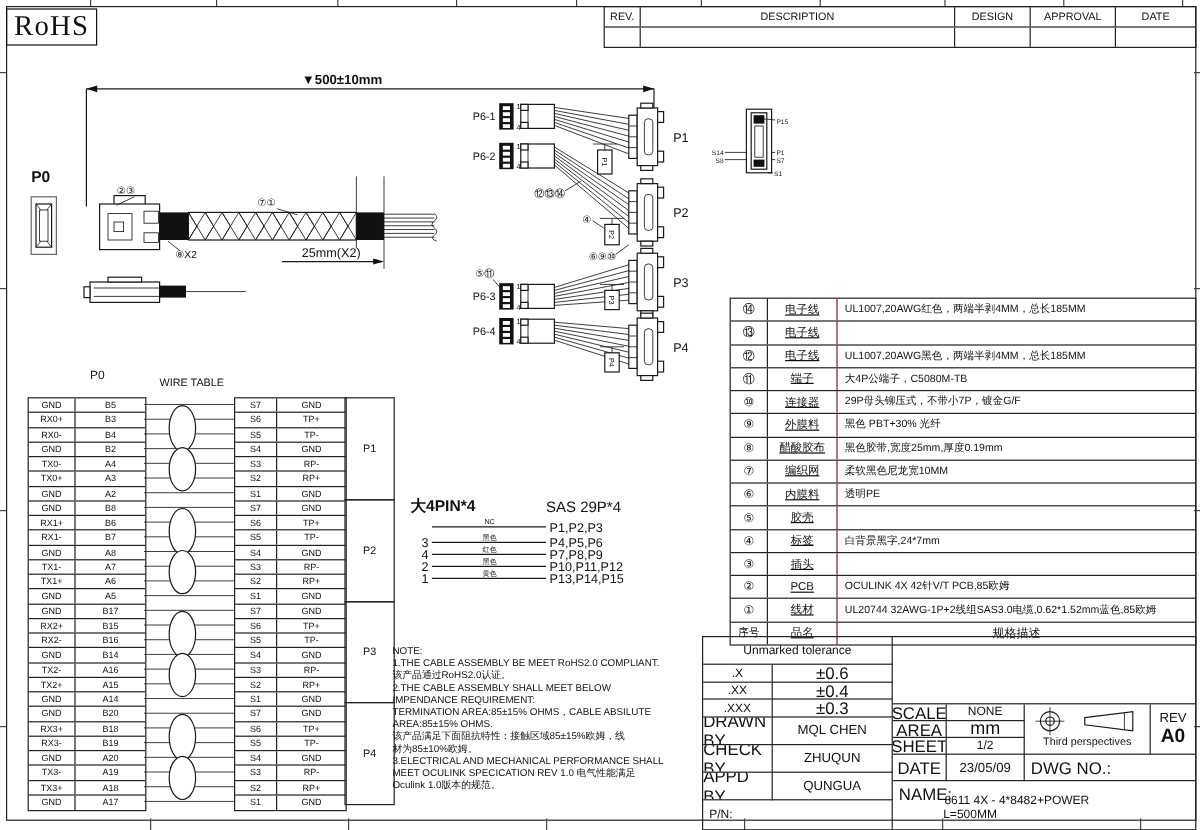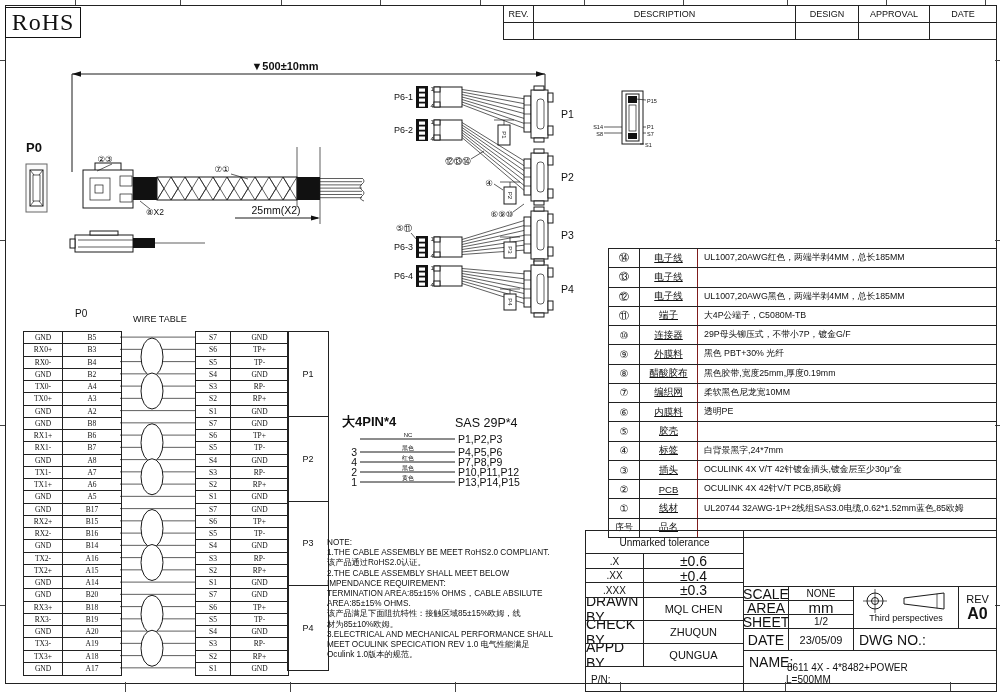--- a/index.html
+++ b/index.html
@@ -17,21 +17,21 @@
   .rev-table{position:absolute;left:503px;top:5px;width:492px;height:33px;border:1px solid #222;display:flex;flex-direction:column;}
   .rev-row{display:flex;flex:1;}
   .rev-row.hdr{border-bottom:1px solid #222;}
   .rev-cell{border-right:1px solid #222;display:flex;align-items:center;justify-content:center;font-size:9px;}
   .rev-cell:last-child{border-right:none;}
   .rc0{width:29px;}.rc1{width:261px;}.rc2{width:62px;}.rc3{width:70px;}.rc4{flex:1;}
   
   #wire-table{position:absolute;left:15px;top:300px;width:322px;height:388px;}
   .wt-head{position:absolute;font-size:10px;}
   .wt-tbl{position:absolute;top:31px;border:1px solid #222;}
-  .wt-row{display:flex;height:12.25px;box-sizing:border-box;border-bottom:1px solid #222;font-family:Liberation Serif, serif;}
+  .wt-row{display:flex;height:12.25px;box-sizing:border-box;border-bottom:1px solid #222;}
   .wt-row:last-child{border-bottom:none;}
   .wt-c{display:flex;align-items:center;justify-content:center;font-size:7.5px;box-sizing:border-box;}
   .wt-c.b{border-right:1px solid #222;}
   #wt-groups{position:absolute;left:272px;top:31px;width:42px;}
   .wt-g{height:85.75px;box-sizing:border-box;border:1px solid #222;display:flex;align-items:center;justify-content:center;font-size:9px;}
   .wt-g + .wt-g{margin-top:-1px;}
   
   #notes{position:absolute;left:327px;top:538px;width:262px;}
   .note-line{font-size:8.2px;line-height:10.2px;white-space:nowrap;}
   
@@ -792,35 +792,35 @@
         <div class="bom-name">胶壳</div>
       </div>
       <div class="bom-row">
         <div class="bom-no">④</div>
         <div class="bom-name">标签</div>
         <div class="bom-desc">白背景黑字,24*7mm</div>
       </div>
       <div class="bom-row">
         <div class="bom-no">③</div>
         <div class="bom-name">插头</div>
-        <div class="bom-desc">OCULINK 4X V/T 42针镀金插头,镀金层至少30μ″金</div>
       </div>
       <div class="bom-row">
         <div class="bom-no">②</div>
         <div class="bom-name">PCB</div>
         <div class="bom-desc">OCULINK 4X 42针V/T PCB,85欧姆</div>
       </div>
       <div class="bom-row">
         <div class="bom-no">①</div>
         <div class="bom-name">线材</div>
         <div class="bom-desc">UL20744 32AWG-1P+2线组SAS3.0电缆,0.62*1.52mm蓝色,85欧姆</div>
       </div>
       <div class="bom-row hdr">
         <div class="bom-no">序号</div>
         <div class="bom-name">品名</div>
+        <div class="bom-desc">规格描述</div>
       </div>
     </div>
 
   <div id="tblock">
     <div class="cell f10" style="left:0;top:0;width:158px;height:23px">Unmarked tolerance</div>
     <div class="cell f10" style="left:0;top:23px;width:58px;height:15px">.X</div>
     <div class="cell f9" style="left:58px;top:23px;width:100px;height:15px">±0.6</div>
     <div class="cell f10" style="left:0;top:38px;width:58px;height:14px">.XX</div>
     <div class="cell f9" style="left:58px;top:38px;width:100px;height:14px">±0.4</div>
     <div class="cell f10" style="left:0;top:52px;width:58px;height:15px">.XXX</div>

